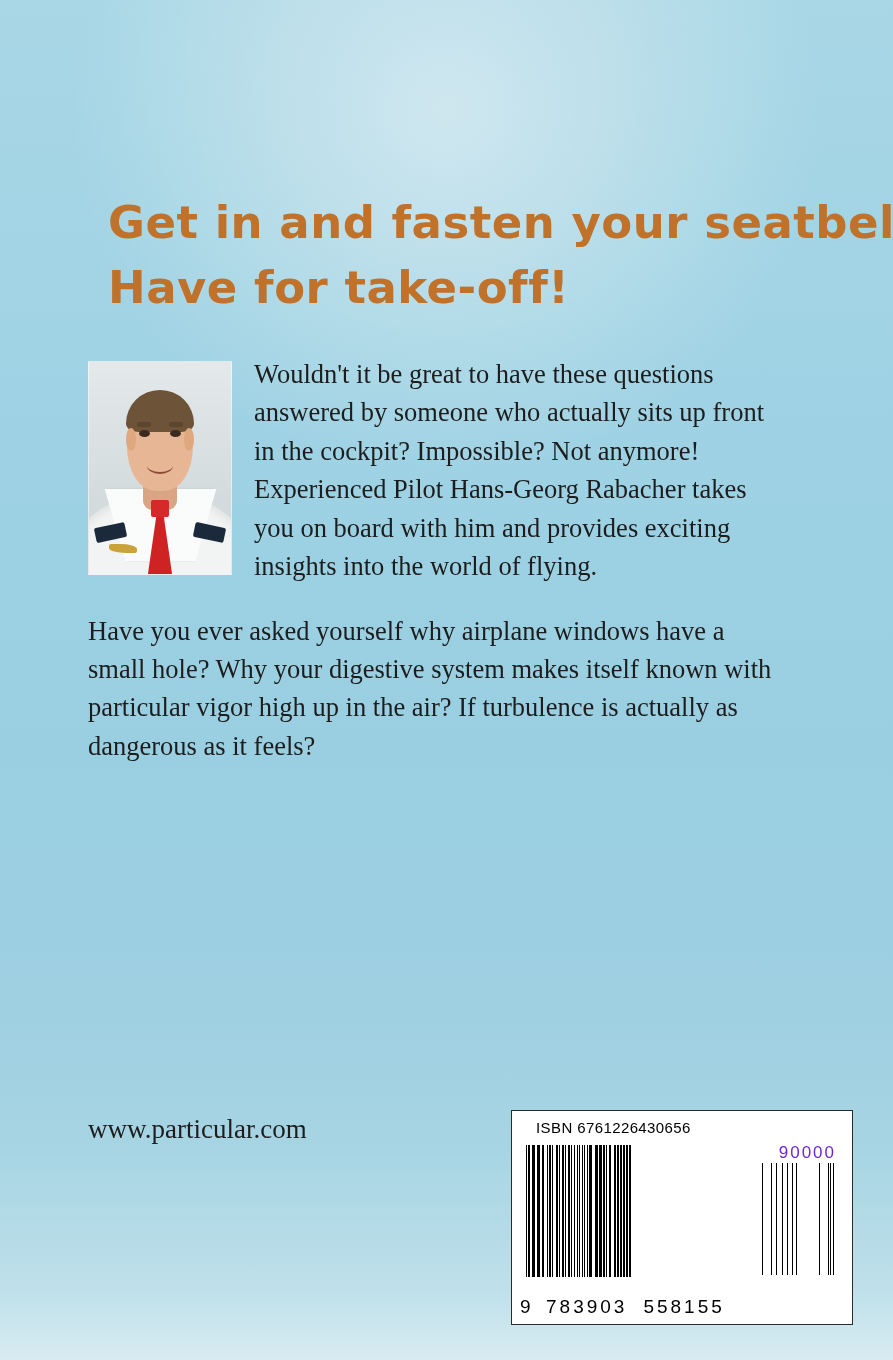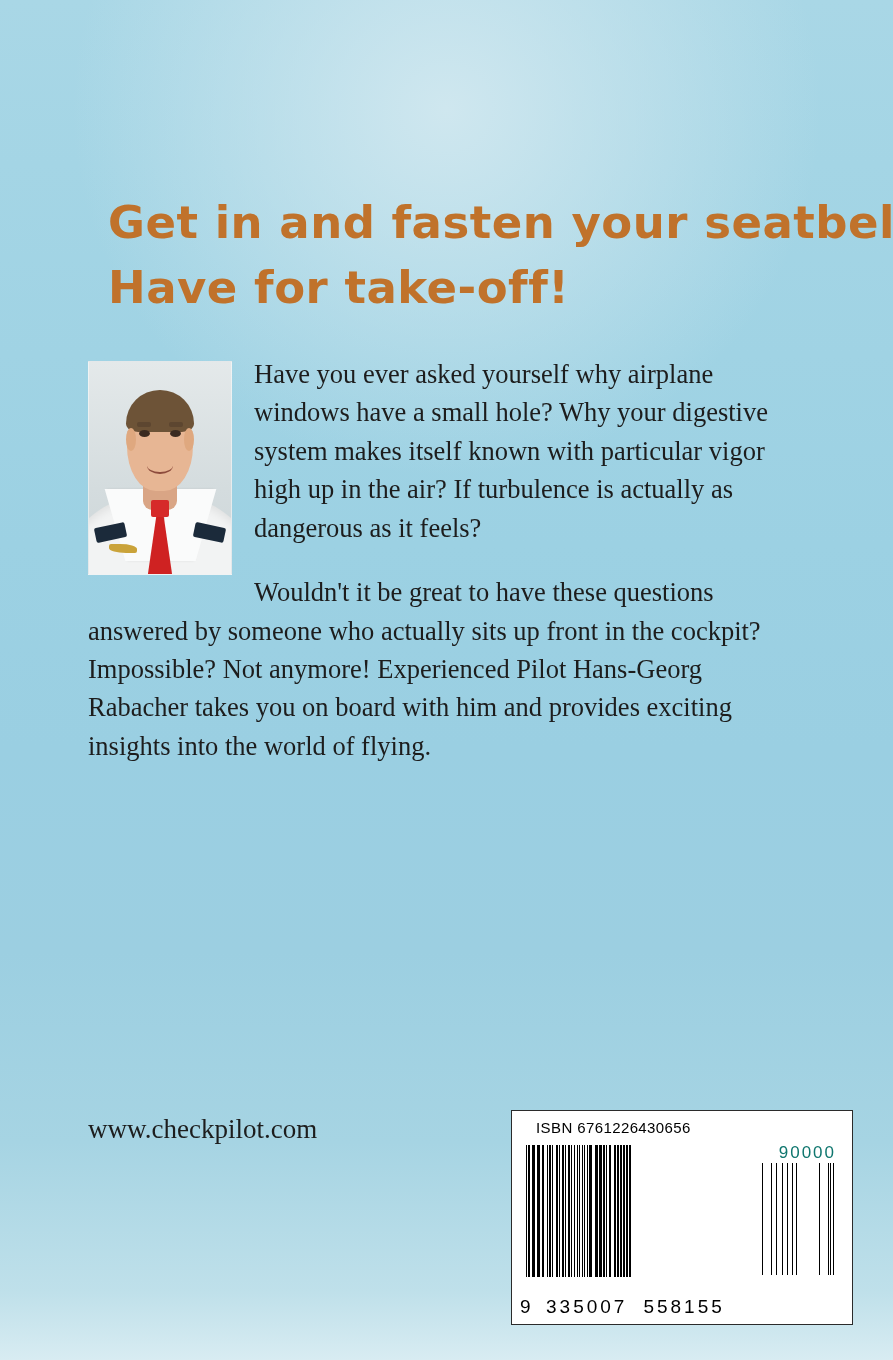--- a/index.html
+++ b/index.html
@@ -268,21 +268,21 @@
     height: 100%;
     background: #000;
   }
   .addon-digits {
     position: absolute;
     right: 16px;
     top: 32px;
     font-family: "Liberation Sans", sans-serif;
     font-size: 17px;
     letter-spacing: 2px;
-    color: #0f766e;
+    color: #6d28d9;
   }
   .ean-digits {
     position: absolute;
     left: 8px;
     bottom: 6px;
     width: 232px;
     font-family: "Liberation Sans", sans-serif;
     font-size: 19px;
     letter-spacing: 1px;
     color: #000;
@@ -318,25 +318,25 @@
       <div class="hair"></div>
       <div class="ear-l"></div>
       <div class="ear-r"></div>
       <div class="brow-l"></div>
       <div class="brow-r"></div>
       <div class="eye-l"></div>
       <div class="eye-r"></div>
       <div class="smile"></div>
     </div>
 
+    <p class="para">Wouldn't it be great to have these questions answered by someone who actually sits up front in the cockpit? Impossible? Not anymore! Experienced Pilot Hans-Georg Rabacher takes you on board with him and provides exciting insights into the world of flying.</p>
     <p class="para first">Have you ever asked yourself why airplane windows have a small hole? Why your digestive system makes itself known with particular vigor high up in the air? If turbulence is actually as dangerous as it feels?</p>
-    <p class="para">Wouldn't it be great to have these questions answered by someone who actually sits up front in the cockpit? Impossible? Not anymore! Experienced Pilot Hans-Georg Rabacher takes you on board with him and provides exciting insights into the world of flying.</p>
   </div>
 
-  <div class="website">www.checkpilot.com</div>
+  <div class="website">www.particular.com</div>
 
   <div class="barcode-box">
     <div class="isbn-text">ISBN 6761226430656</div>
     <div class="addon-digits">90000</div>
     <div class="barcode-main" id="barcode-main">
         <div class="bar" style="width: 1px; margin-right: 1px;"></div>
         <div class="bar" style="width: 2px; margin-right: 2px;"></div>
         <div class="bar" style="width: 3px; margin-right: 2px;"></div>
         <div class="bar" style="width: 3px; margin-right: 2px;"></div>
         <div class="bar" style="width: 2px; margin-right: 3px;"></div>
@@ -402,18 +402,18 @@
         <div class="bar" style="width: 1px; margin-right: 1px;"></div>
         <div class="bar" style="width: 2px; margin-right: 1px;"></div>
         <div class="bar" style="width: 1px; margin-right: 1px;"></div>
         <div class="bar" style="width: 2px; margin-right: 2px;"></div>
         <div class="bar" style="width: 1px; margin-right: 1px;"></div>
         <div class="bar" style="width: 2px; margin-right: 2px;"></div>
         <div class="bar" style="width: 1px; margin-right: 3px;"></div>
       </div>
     <div class="ean-digits">
       <span class="d-lead">9</span>
-      <span class="d-grp1">335007</span>
+      <span class="d-grp1">783903</span>
       <span class="d-grp2">558155</span>
     </div>
   </div>
 
 </div>
 
 </body></html>

